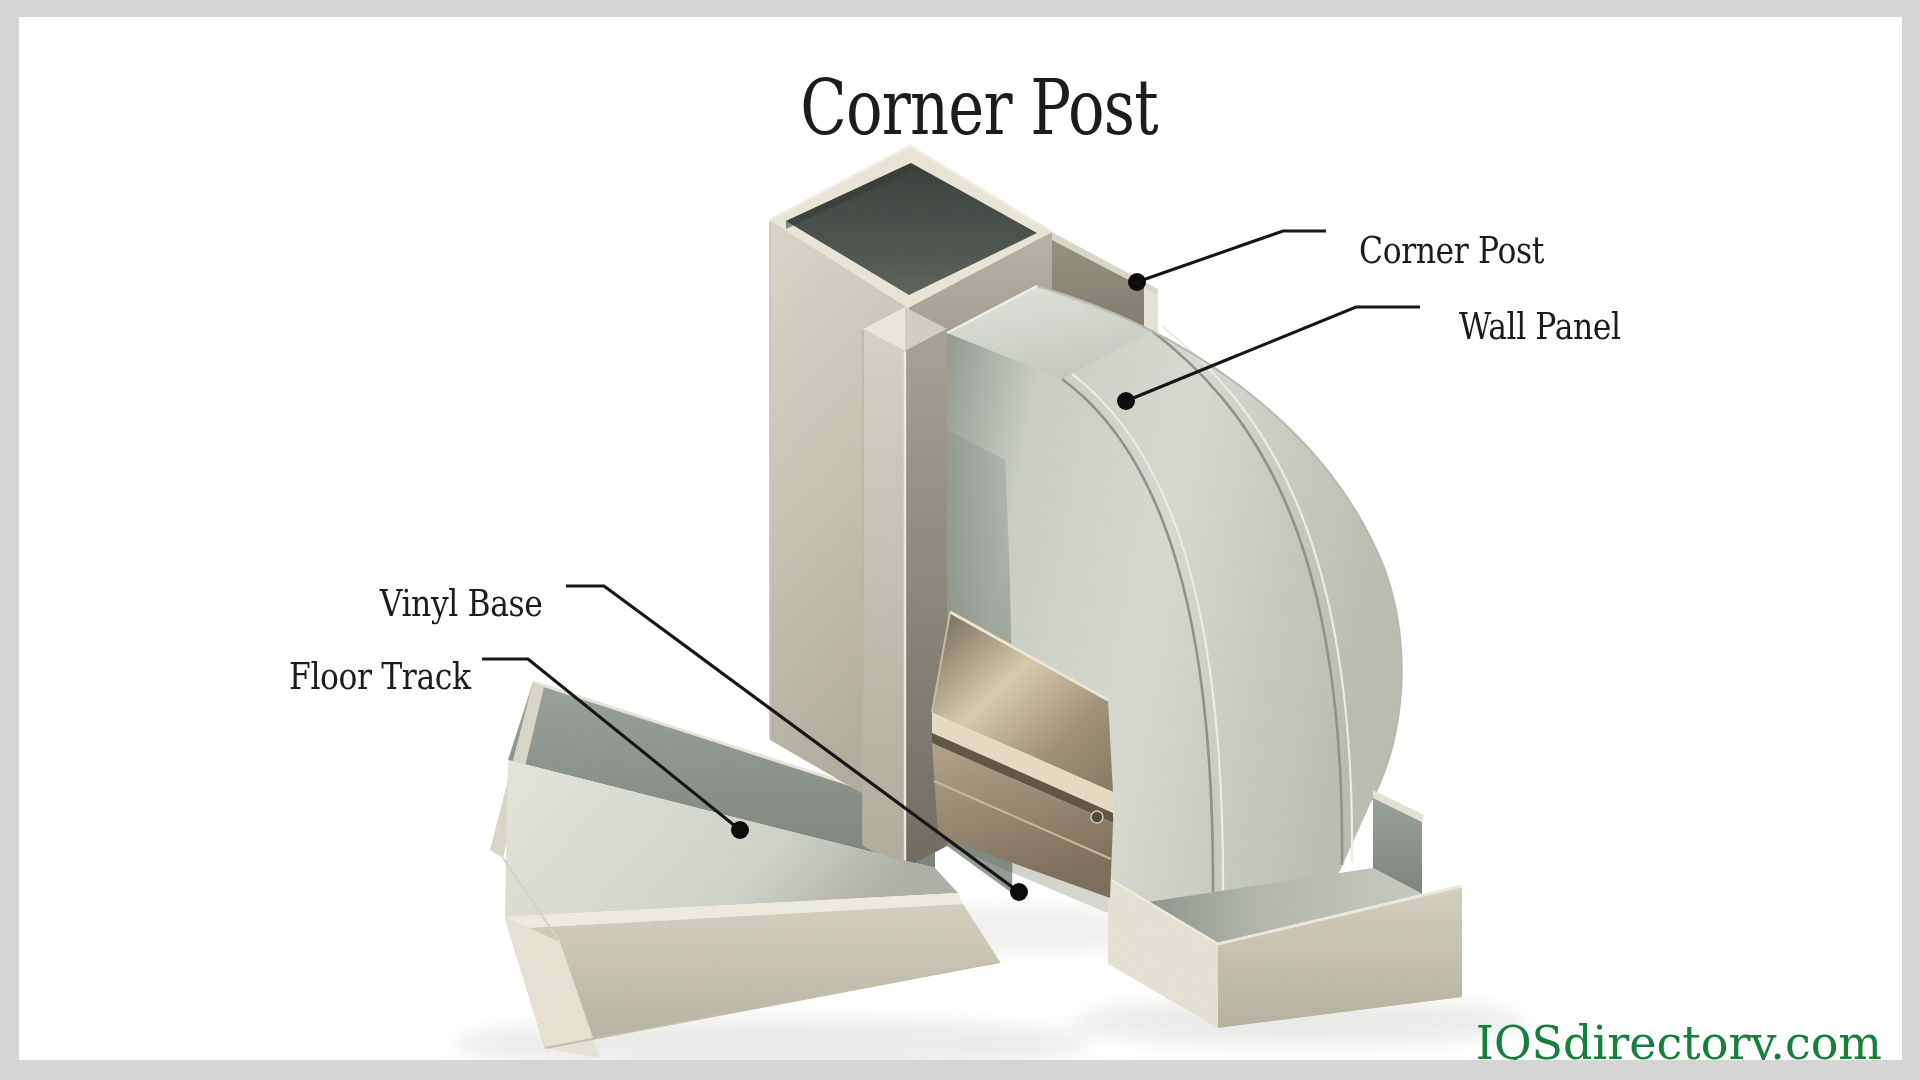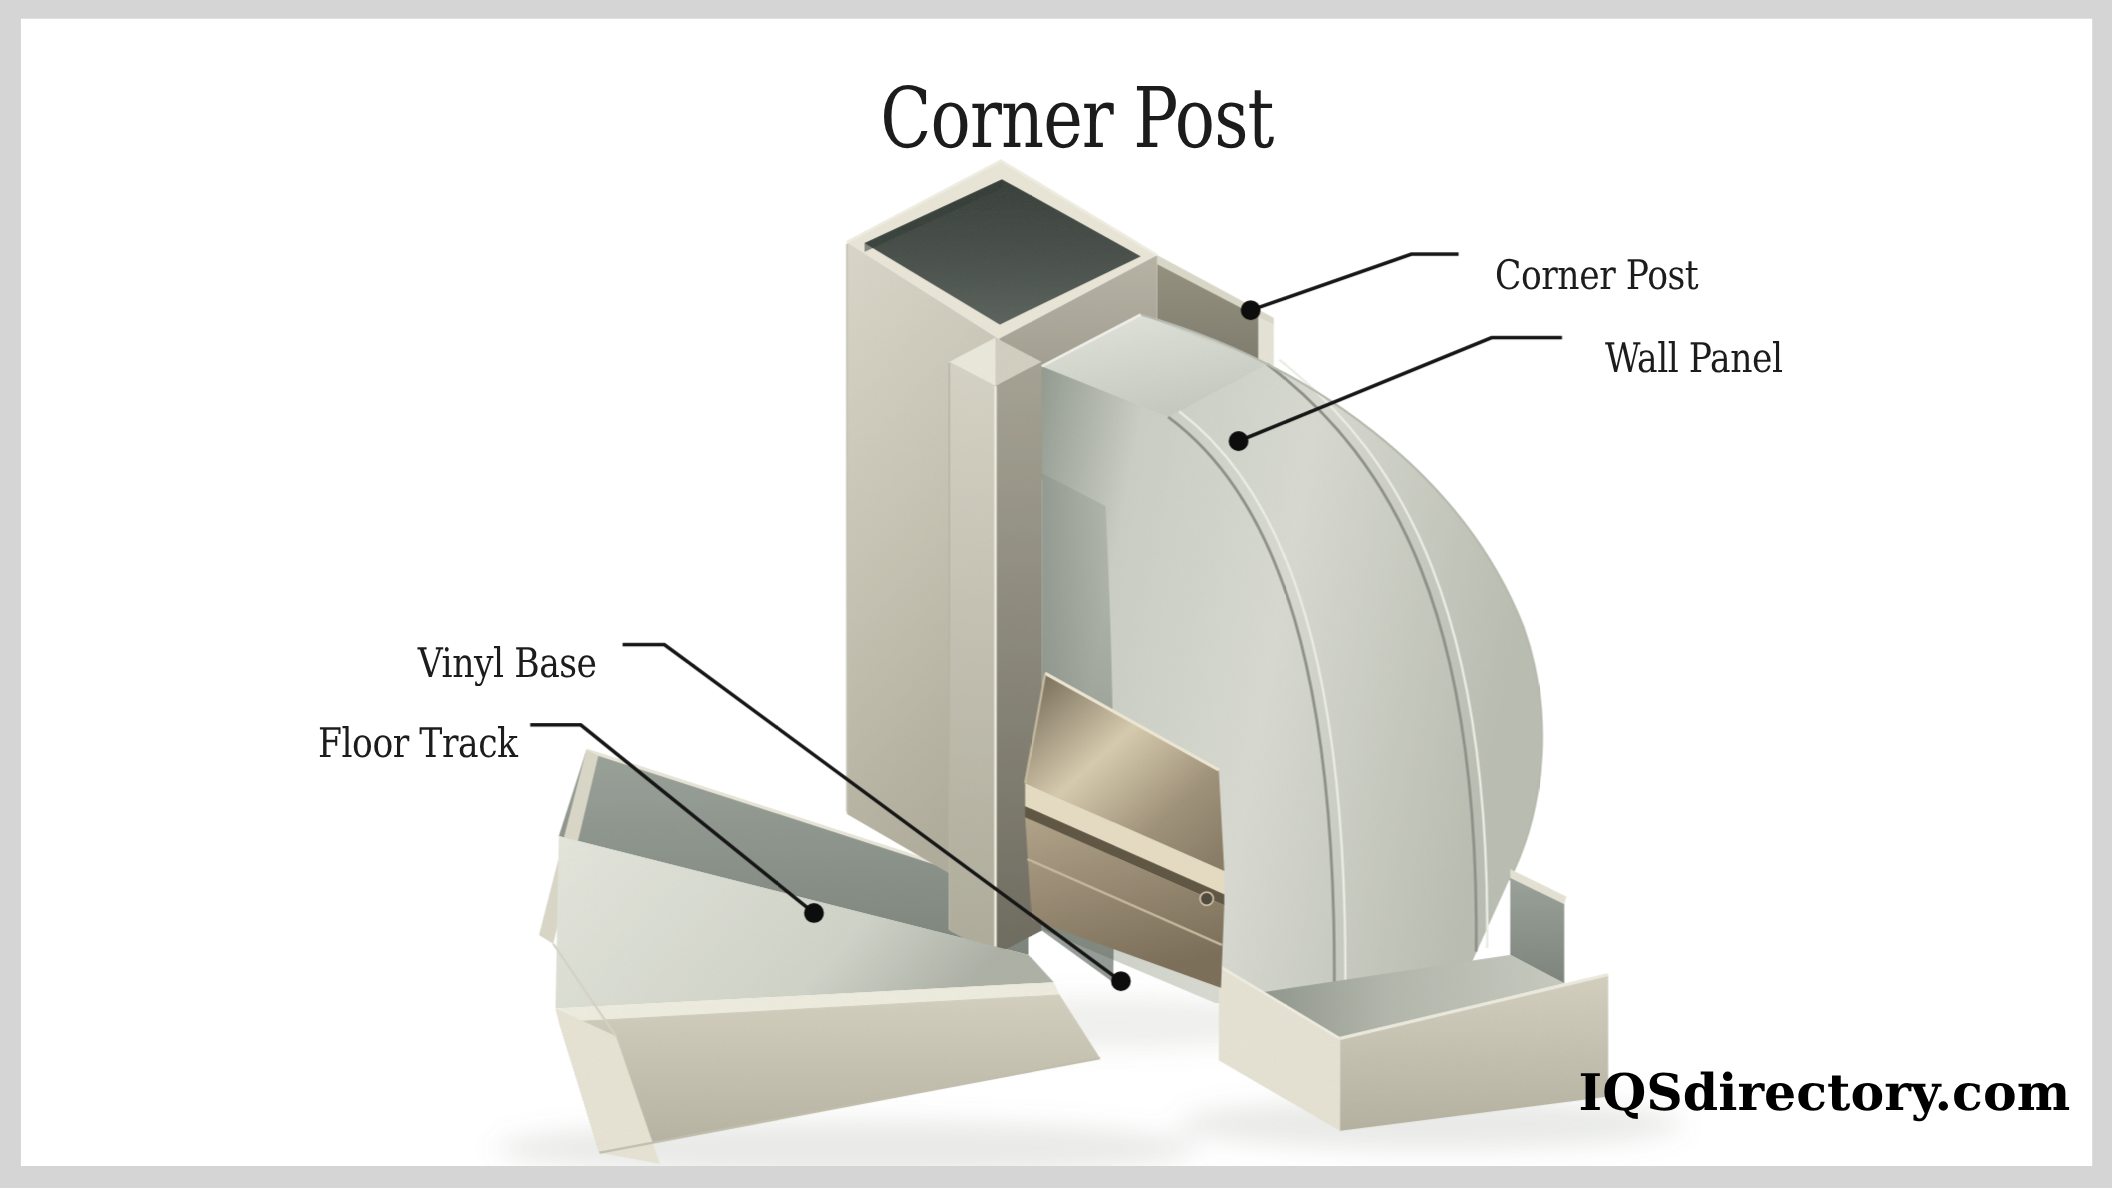--- a/index.html
+++ b/index.html
@@ -16,21 +16,21 @@
   #title{
     left:960px;top:46px;font-size:76px;font-weight:500;letter-spacing:-1px;
     transform:translateX(-50%) scaleX(0.80);transform-origin:center top;
   }
   .callout-label{font-size:37px;letter-spacing:-0.5px;}
   #lbl-corner-post{left:1340px;top:233px;transform:translateY(-50%) scaleX(0.85);transform-origin:left center;}
   #lbl-wall-panel {left:1440px;top:309px;transform:translateY(-50%) scaleX(0.85);transform-origin:left center;}
   #lbl-vinyl-base {right:1360px;top:586px;transform:translateY(-50%) scaleX(0.85);transform-origin:right center;}
   #lbl-floor-track{left:270px;top:659px;transform:translateY(-50%) scaleX(0.85);transform-origin:left center;}
   #watermark{
-    right:20px;top:949px;font-size:46px;color:#000000;letter-spacing:0;font-weight:bold;
+    right:20px;top:999px;font-size:46px;color:#15803d;letter-spacing:0;
   }
 </style>
 </head>
 <body>
 
 <div id="stage">
   <div id="canvas">
     <svg id="art" viewBox="0 0 1920 1080" aria-hidden="true">
       <defs>
         <filter id="grain" x="-5%" y="-5%" width="110%" height="110%">

